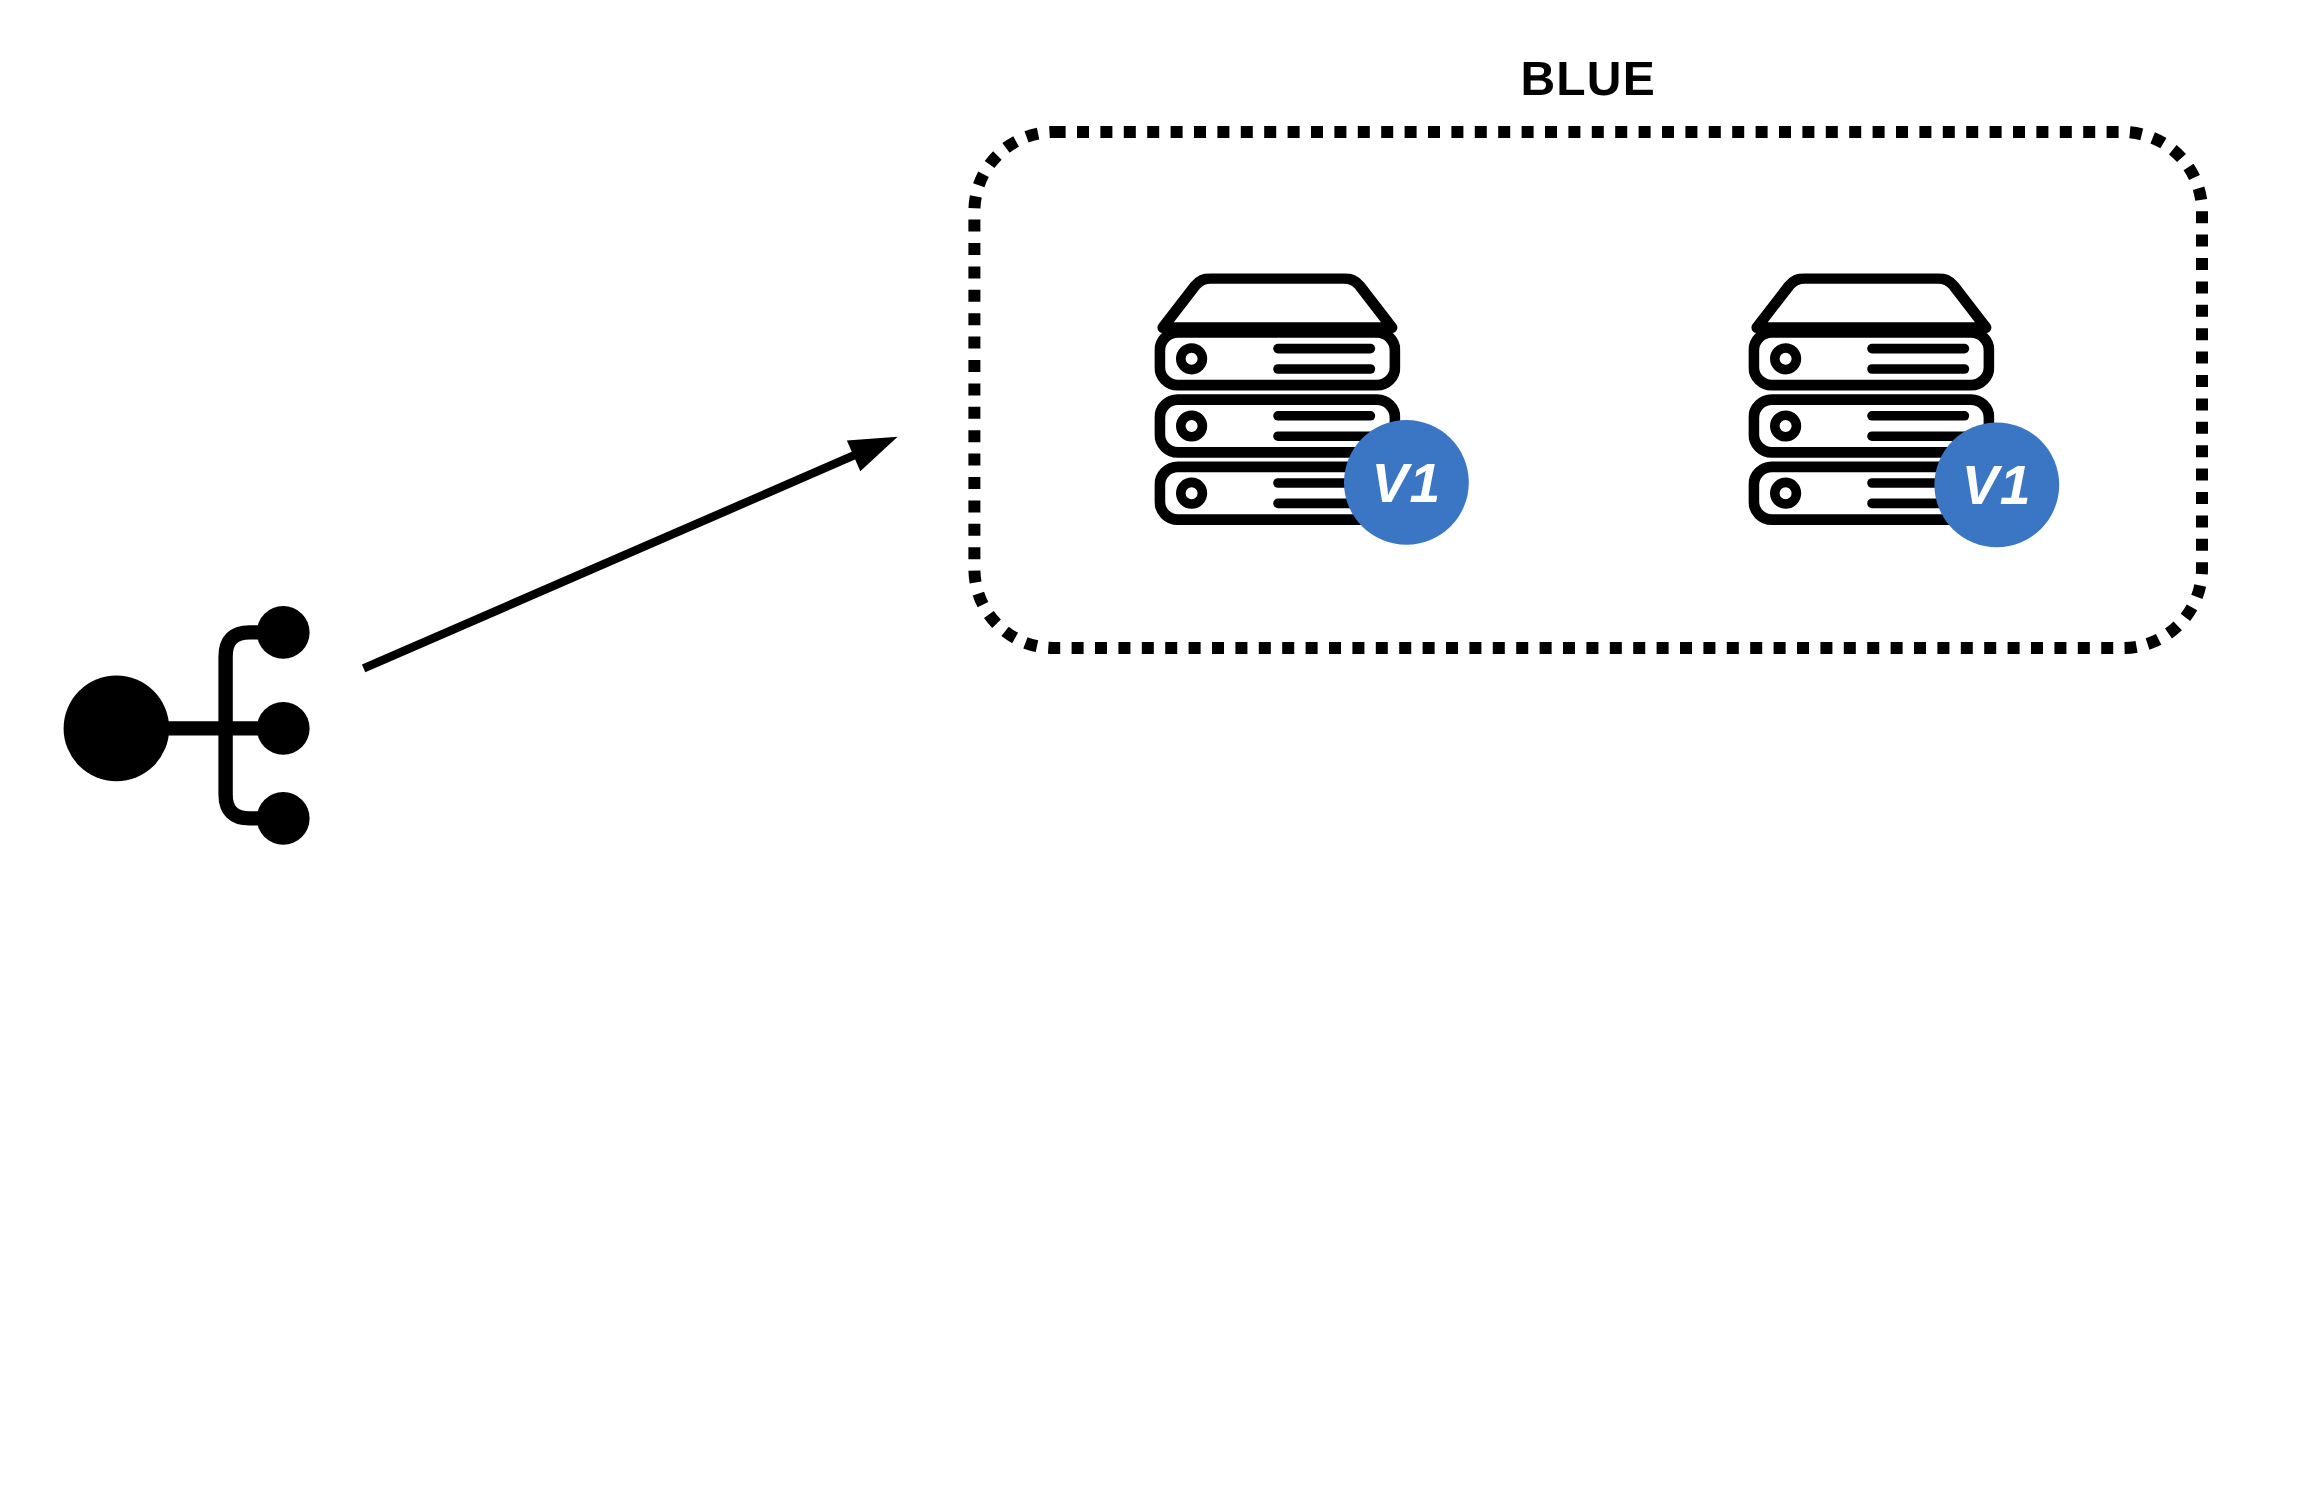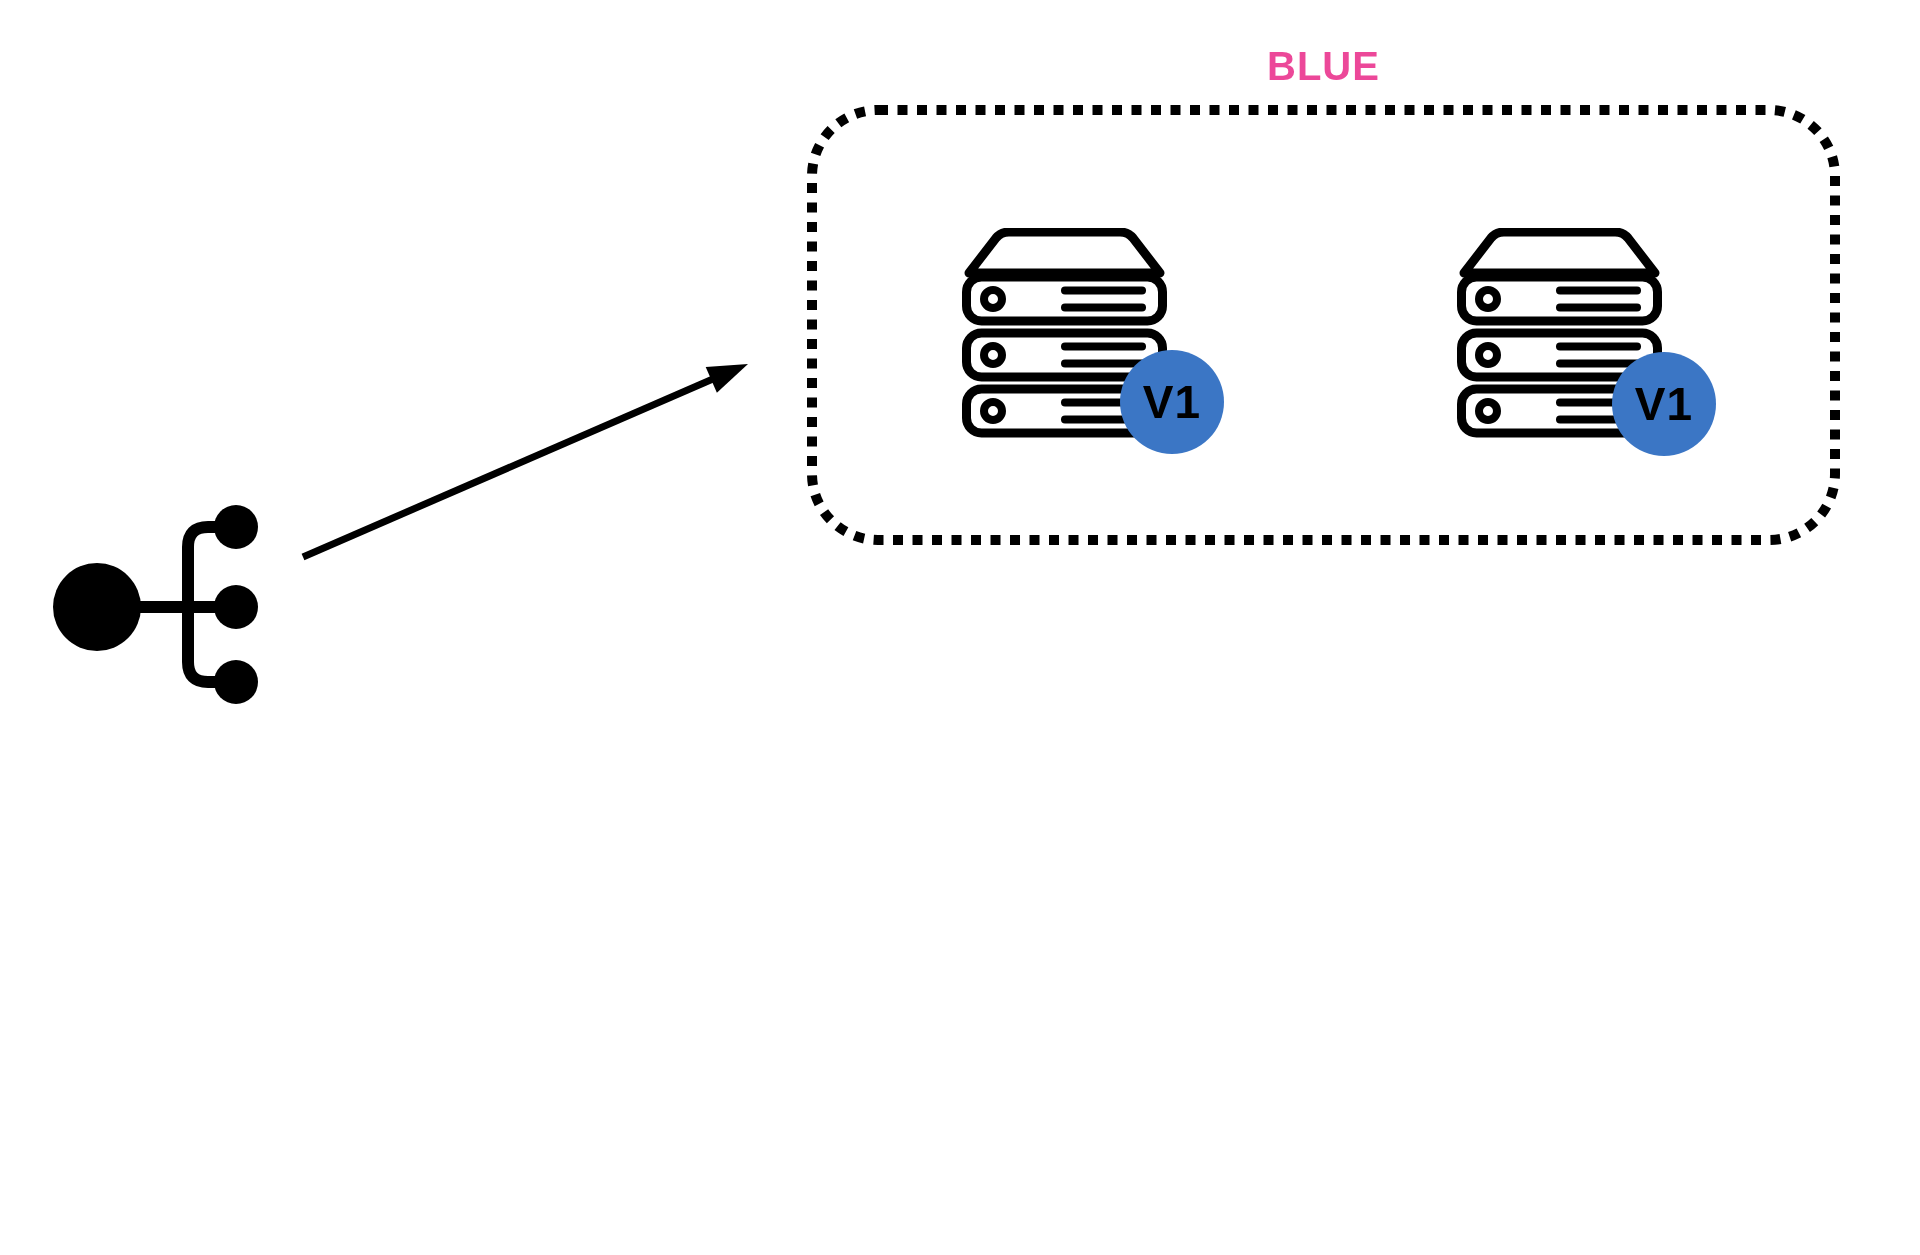--- a/index.html
+++ b/index.html
@@ -23,42 +23,43 @@
   .group-label {
     position: absolute;
     left: 807px;
     top: 46px;
     width: 1033px;
     text-align: center;
     font-size: 40px;
     line-height: 40px;
     font-weight: bold;
     letter-spacing: 1px;
-    color: #ec4899;
+    color: #000000;
   }
   .server-svg {
     position: absolute;
     width: 205px;
     height: 214px;
   }
   .server-1 { left: 962px; top: 228px; }
   .server-2 { left: 1457px; top: 228px; }
   .version-badge {
     position: absolute;
     width: 104px;
     height: 104px;
     border-radius: 50%;
     background: #3b76c5;
-    color: #000000;
+    color: #ffffff;
     font-weight: bold;
     font-size: 46px;
     display: flex;
     align-items: center;
     justify-content: center;
     letter-spacing: 1px;
+    font-style: italic;
   }
   .badge-1 { left: 1120px; top: 350px; }
   .badge-2 { left: 1612px; top: 352px; }
 </style>
 </head>
 <body>
 
 <div class="canvas">
 
   <svg class="layer" width="1920" height="1255" viewBox="0 0 1920 1255">

